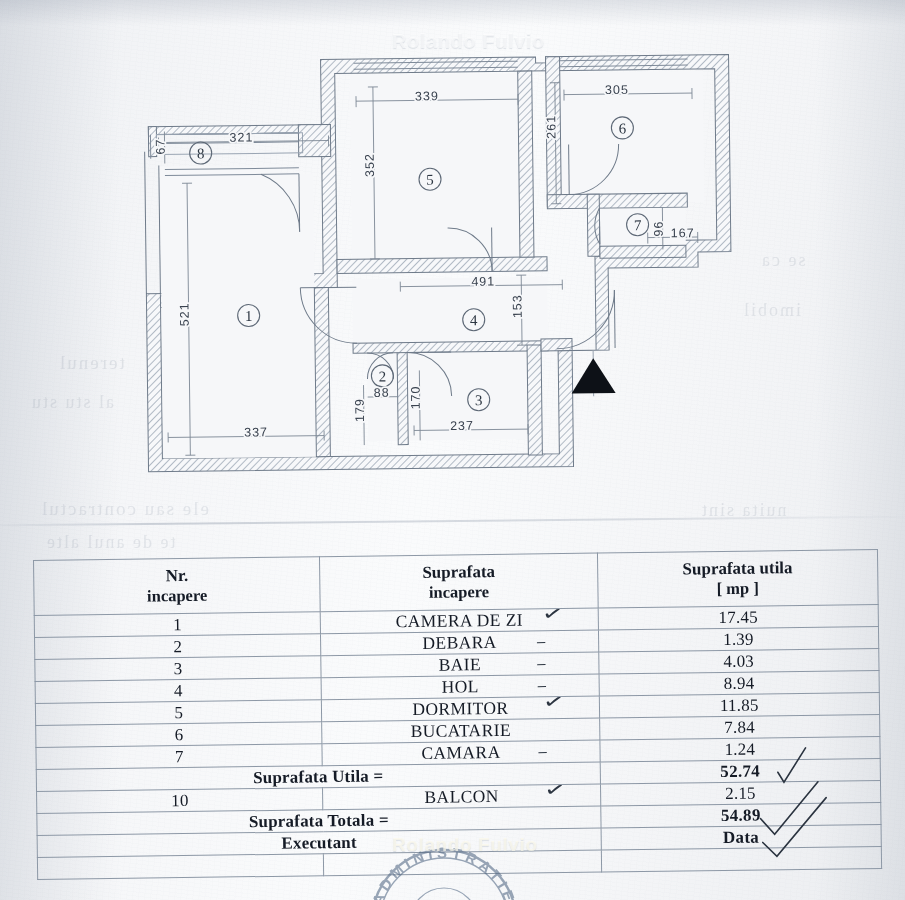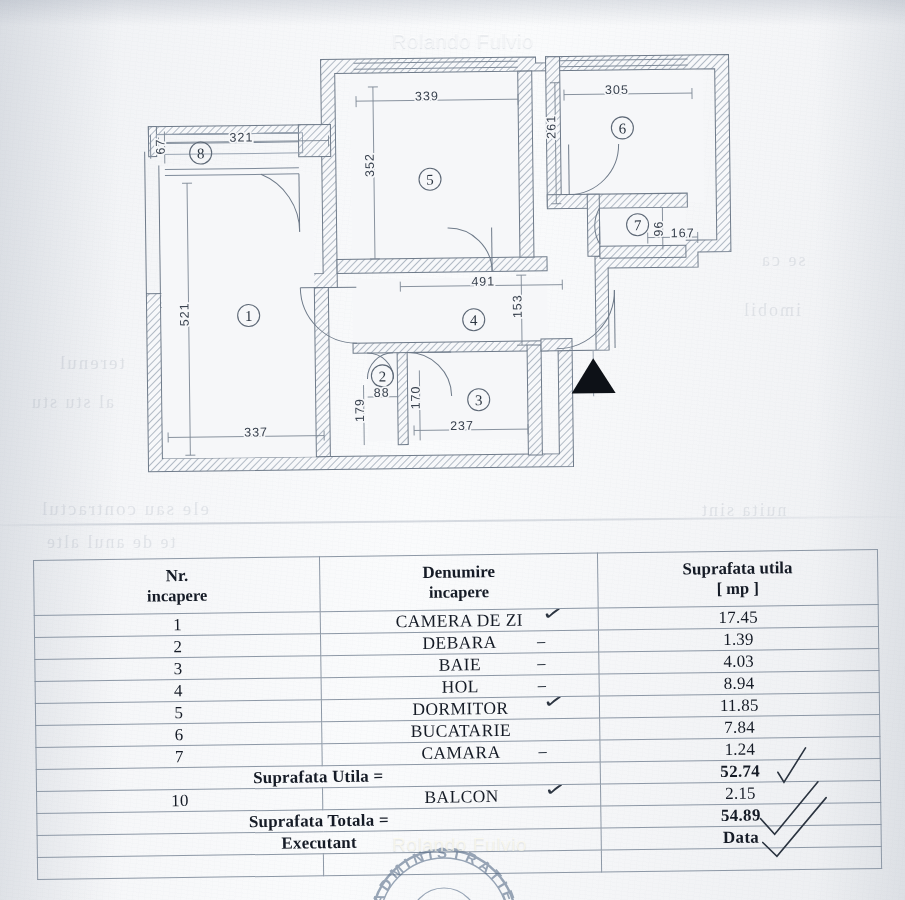--- a/index.html
+++ b/index.html
@@ -63,21 +63,21 @@
     letter-spacing: 2px;
     white-space: nowrap;
     transform: scaleX(-1);
     user-select: none;
   }
 
   
   .watermark {
     position: absolute;
     font-family: "Liberation Sans", sans-serif;
-    font-weight: 400;
+    font-weight: 700;
     color: rgba(255,255,255,.62);
     text-shadow: 0 1px 1px rgba(150,160,175,.28);
     white-space: nowrap;
     user-select: none;
     pointer-events: none;
   }
   #wm-top  { left: 392px; top: 30px;  font-size: 20px; letter-spacing: .6px; }
   #wm-mid  { left: 392px; top: 834px; font-size: 19px; letter-spacing: .6px; color: rgba(252,250,235,.72); }
 
   
@@ -421,21 +421,21 @@
           <col class="c-name">
           <col class="c-area">
       </colgroup>
       <thead>
         <tr>
           <th class="hdr">
             <span>Nr.</span>
             <span class="hdr-l2">incapere</span>
           </th>
           <th class="hdr">
-            <span>Denumire</span>
+            <span>Suprafata</span>
             <span class="hdr-l2">incapere</span>
           </th>
           <th class="hdr">
             <span>Suprafata utila</span>
             <span class="hdr-l2">[ mp ]</span>
           </th>
         </tr>
       </thead>
       <tbody id="table-body">
           <tr>

